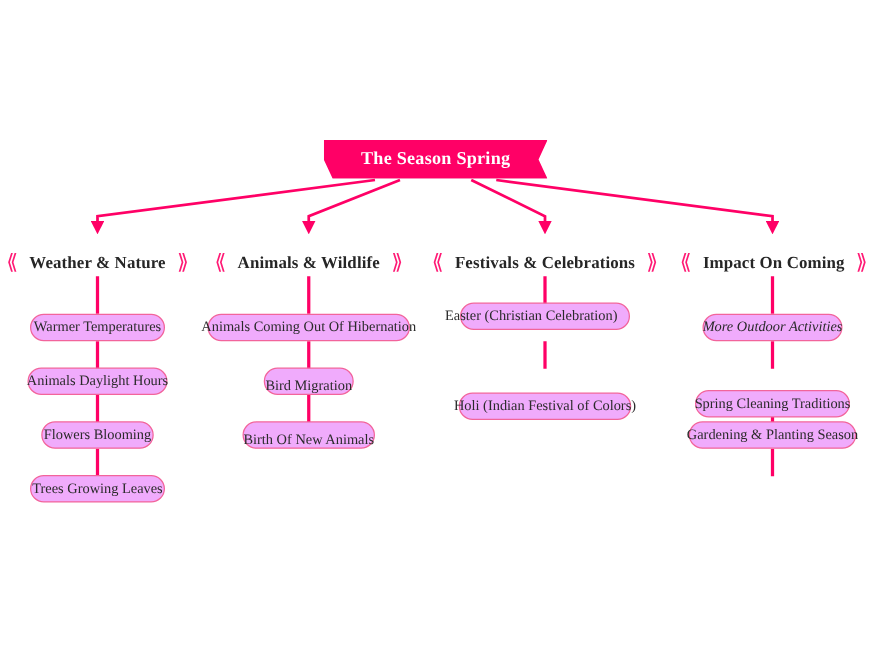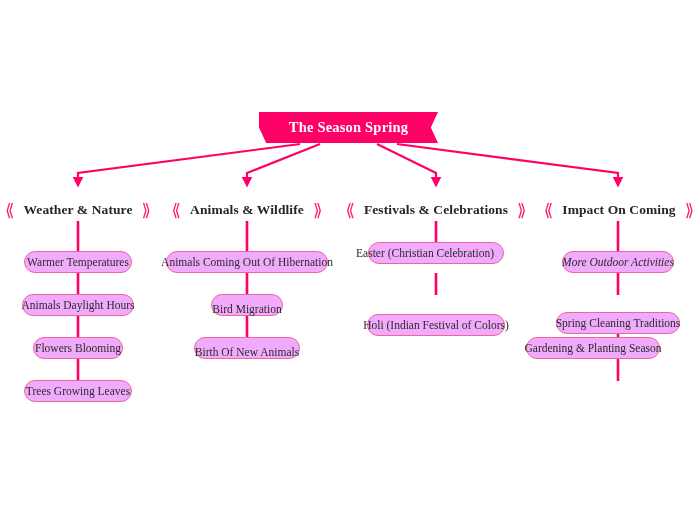--- a/index.html
+++ b/index.html
@@ -189,17 +189,17 @@
     <span class="chev">⟪</span>
     <span class="htext">Impact On Coming</span>
     <span class="chev">⟫</span>
   </div>
   <div class="pill" style="left:562px; width:112px; top:251px;font-style:italic;">
     <span>More Outdoor Activities</span>
   </div>
   <div class="pill" style="left:556px; width:124px; top:312px;">
     <span>Spring Cleaning Traditions</span>
   </div>
-  <div class="pill" style="left:526px; width:134px; top:337px;">
+  <div class="pill" style="left:551px; width:134px; top:337px;">
     <span>Gardening &amp; Planting Season</span>
   </div>
 
 </div>
 
 </body></html>

